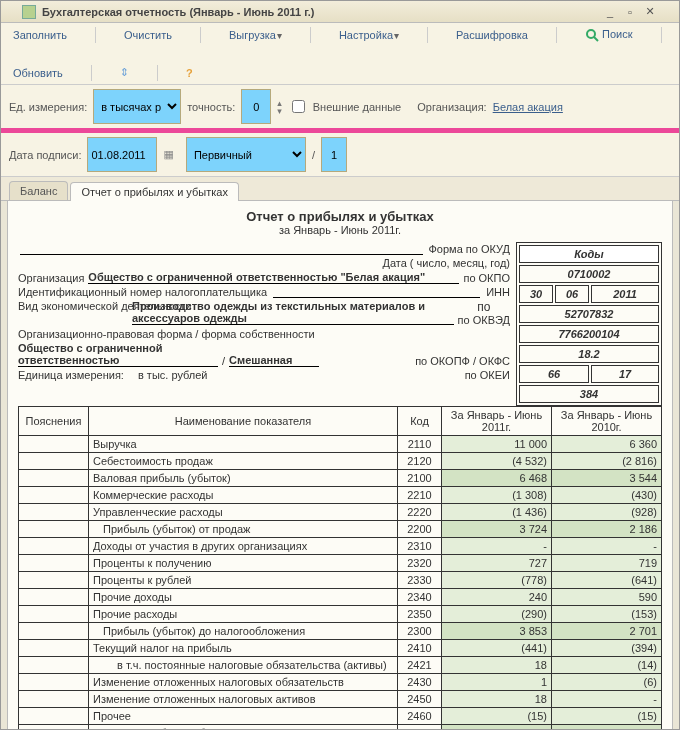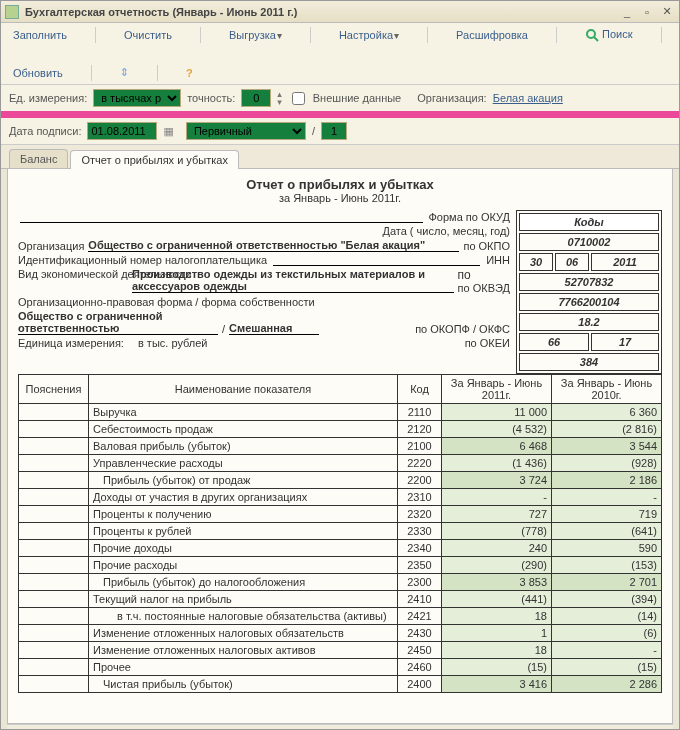--- a/index.html
+++ b/index.html
@@ -12,21 +12,21 @@
     width: 680px;
     height: 730px;
     overflow: hidden;
     border: 1px solid #999;
   }
   .titlebar {
     background: linear-gradient(#f2eddb, #e6dfc5);
     height: 22px;
     display: flex;
     align-items: center;
-    padding: 0 4px;
+    padding: 0 21px;
     border-bottom: 1px solid #bbb;
   }
   .titlebar .app-icon { width:14px;height:14px;background:#b7d18f;border:1px solid #7a9;margin-right:6px;}
   .titlebar .title { flex:1; font-weight:bold; color:#444;}
   .titlebar .win-btn { width:16px;height:14px;margin-left:4px;display:flex;align-items:center;justify-content:center;color:#555;cursor:pointer;}
   .toolbar {
     background: #f7f3e4;
     border-bottom: 1px solid #ccc;
     padding: 3px 6px;
     display:flex;
@@ -38,34 +38,34 @@
     padding: 2px 6px;
     color: #3a5e8c;
     cursor: pointer;
     border-radius:2px;
   }
   .sep { width:1px; height:16px; background:#ccc; margin:0 2px;}
   .dd { font-size:10px;color:#666;margin-left:1px;}
   .icon-sm { width:14px;height:14px;display:inline-block;vertical-align:middle;}
   .toolbar2 {
     background:#f7f3e4;
-    border-bottom:7px solid #ec4899;
+    border-bottom:5px solid #ec4899;
     padding:4px 8px;
     display:flex;
     align-items:center;
     gap:6px;
     flex-wrap:wrap;
   }
   .lbl { color:#555; }
   .sel, .inp, .spin {
     border:1px solid #b5a97c;
-    background:#15803d;
+    background:#7dd3fc;
     font-size:11px;
     padding:1px 3px;
-    height:18px;
+    height:35px;
   }
   .sel { min-width:80px; }
   .spin { width:30px; text-align:center;}
   .chk { margin:0 2px 0 4px;}
   .link { color:#3a5e8c; text-decoration:underline; cursor:pointer;}
   .tabs {
     display:flex;
     background:#eee9d8;
     border-bottom:1px solid #bbb;
     padding: 4px 20px 0 8px;
@@ -97,21 +97,21 @@
     padding:8px 10px;
   }
   .report-title { text-align:center; font-weight:bold; font-size:13px;}
   .report-sub { text-align:center; font-size:11px; margin-bottom:6px;}
   .codes-box {
     border:1px solid #333;
   }
   .codes-box td { border:1px solid #333; text-align:center; padding:2px 4px; font-weight:bold;font-style:italic;}
   .codes-box .th { font-weight:bold; background:#fff;}
   .hrow { display:flex; align-items:flex-end; gap:4px; padding:1px 0;}
-  .hrow .hlabel { white-space:nowrap;}
+  .hrow .hlabel { white-space:nowrap;text-align:center;}
   .hrow .hval { font-weight:bold; }
   .hrow .dots { flex:1; border-bottom:1px solid #000; height:11px; margin:0 2px;}
   .main-table {
     border-collapse:collapse;
     width:100%;
     font-size:11px;
   }
   .main-table th, .main-table td {
     border:1px solid #333;
     padding:2px 4px;
@@ -326,20 +326,27 @@
         </tr>
         <tr>
           <td></td>
           <td class="">Валовая прибыль (убыток)</td>
           <td class="code">2100</td>
           <td class="num greenish2">6 468</td>
           <td class="num greenish2">3 544</td>
         </tr>
         <tr>
           <td></td>
+          <td class="">Коммерческие расходы</td>
+          <td class="code">2210</td>
+          <td class="num greenish">(1 308)</td>
+          <td class="num greenish">(430)</td>
+        </tr>
+        <tr>
+          <td></td>
           <td class="">Управленческие расходы</td>
           <td class="code">2220</td>
           <td class="num greenish">(1 436)</td>
           <td class="num greenish">(928)</td>
         </tr>
         <tr>
           <td></td>
           <td class="indent1">Прибыль (убыток) от продаж</td>
           <td class="code">2200</td>
           <td class="num greenish2">3 724</td>

